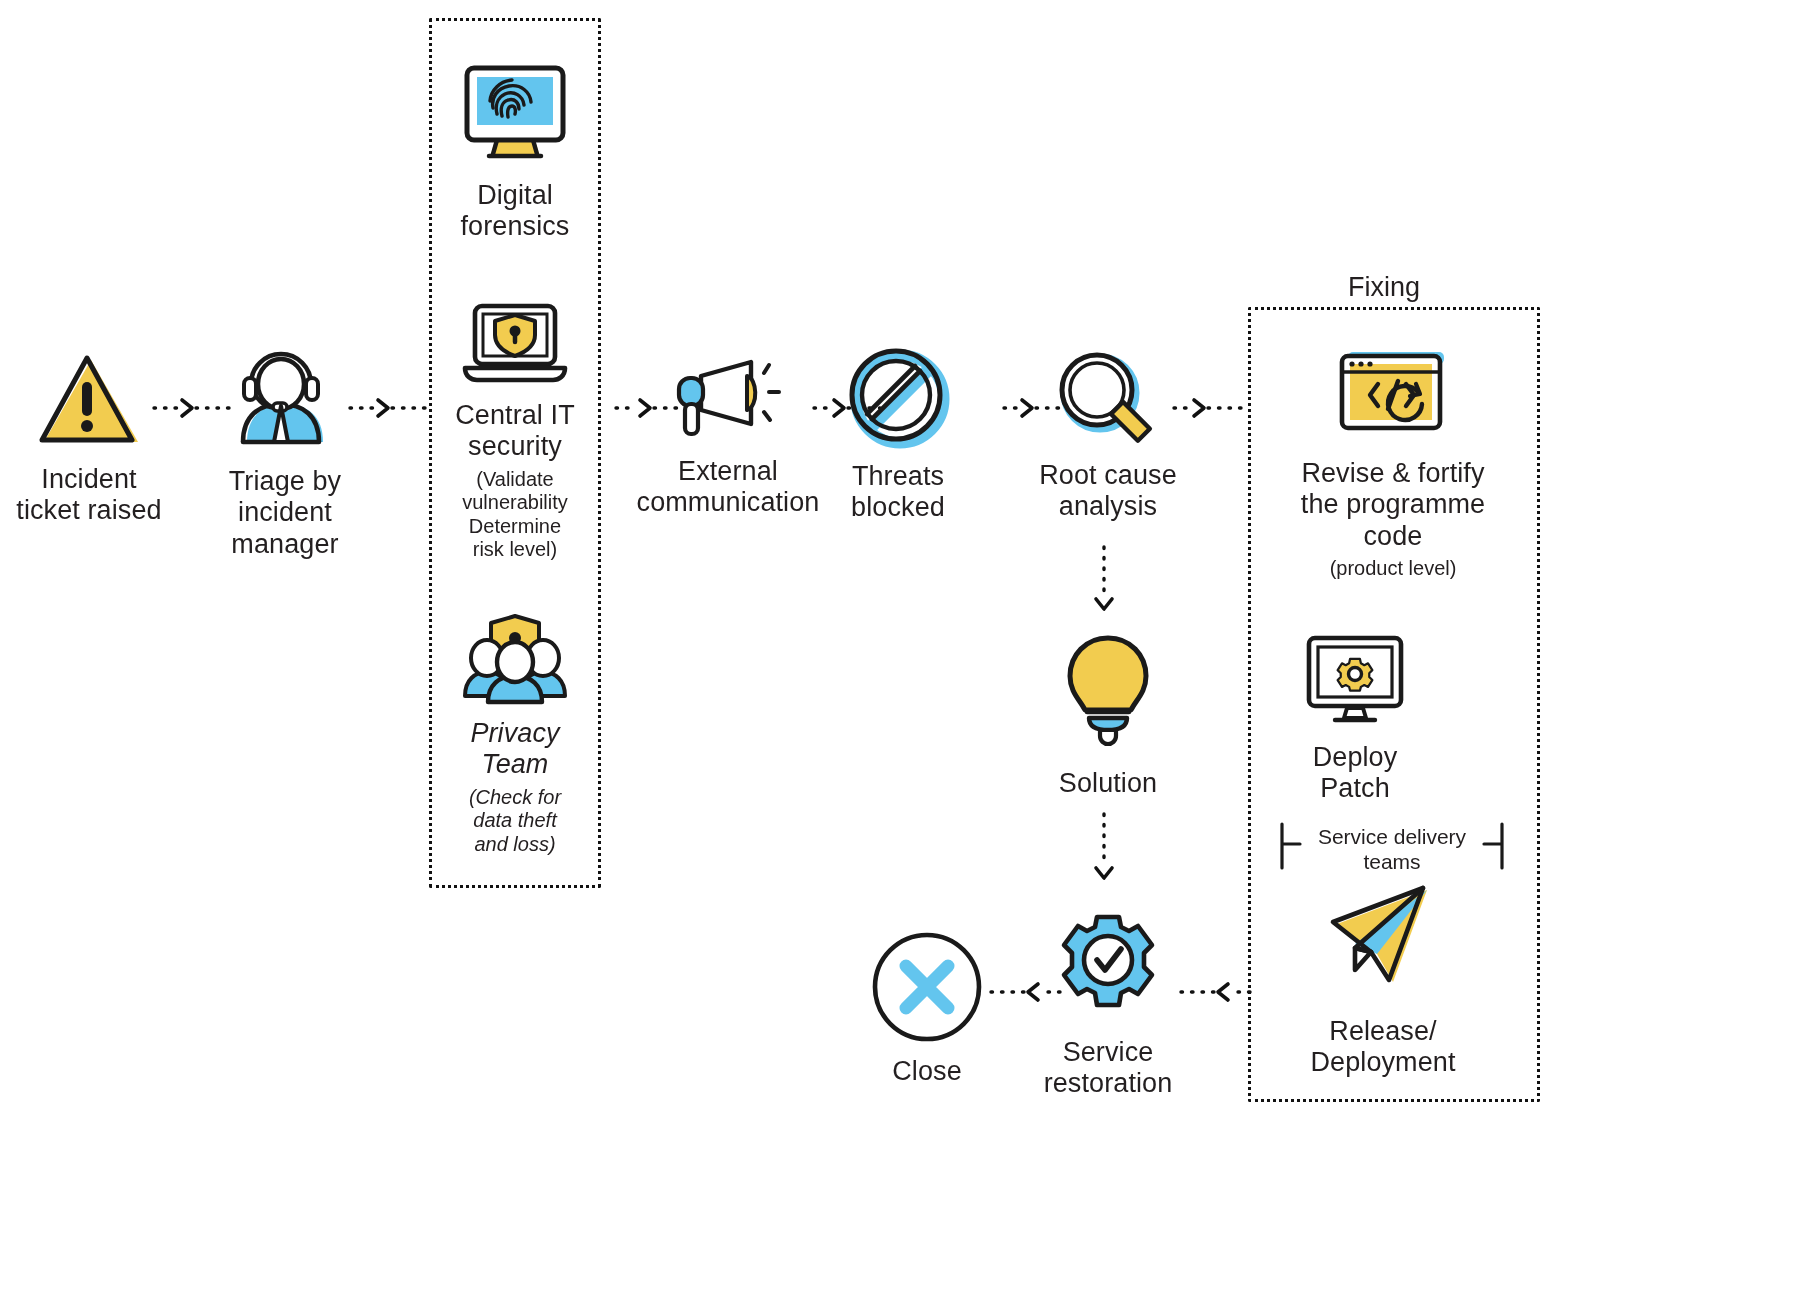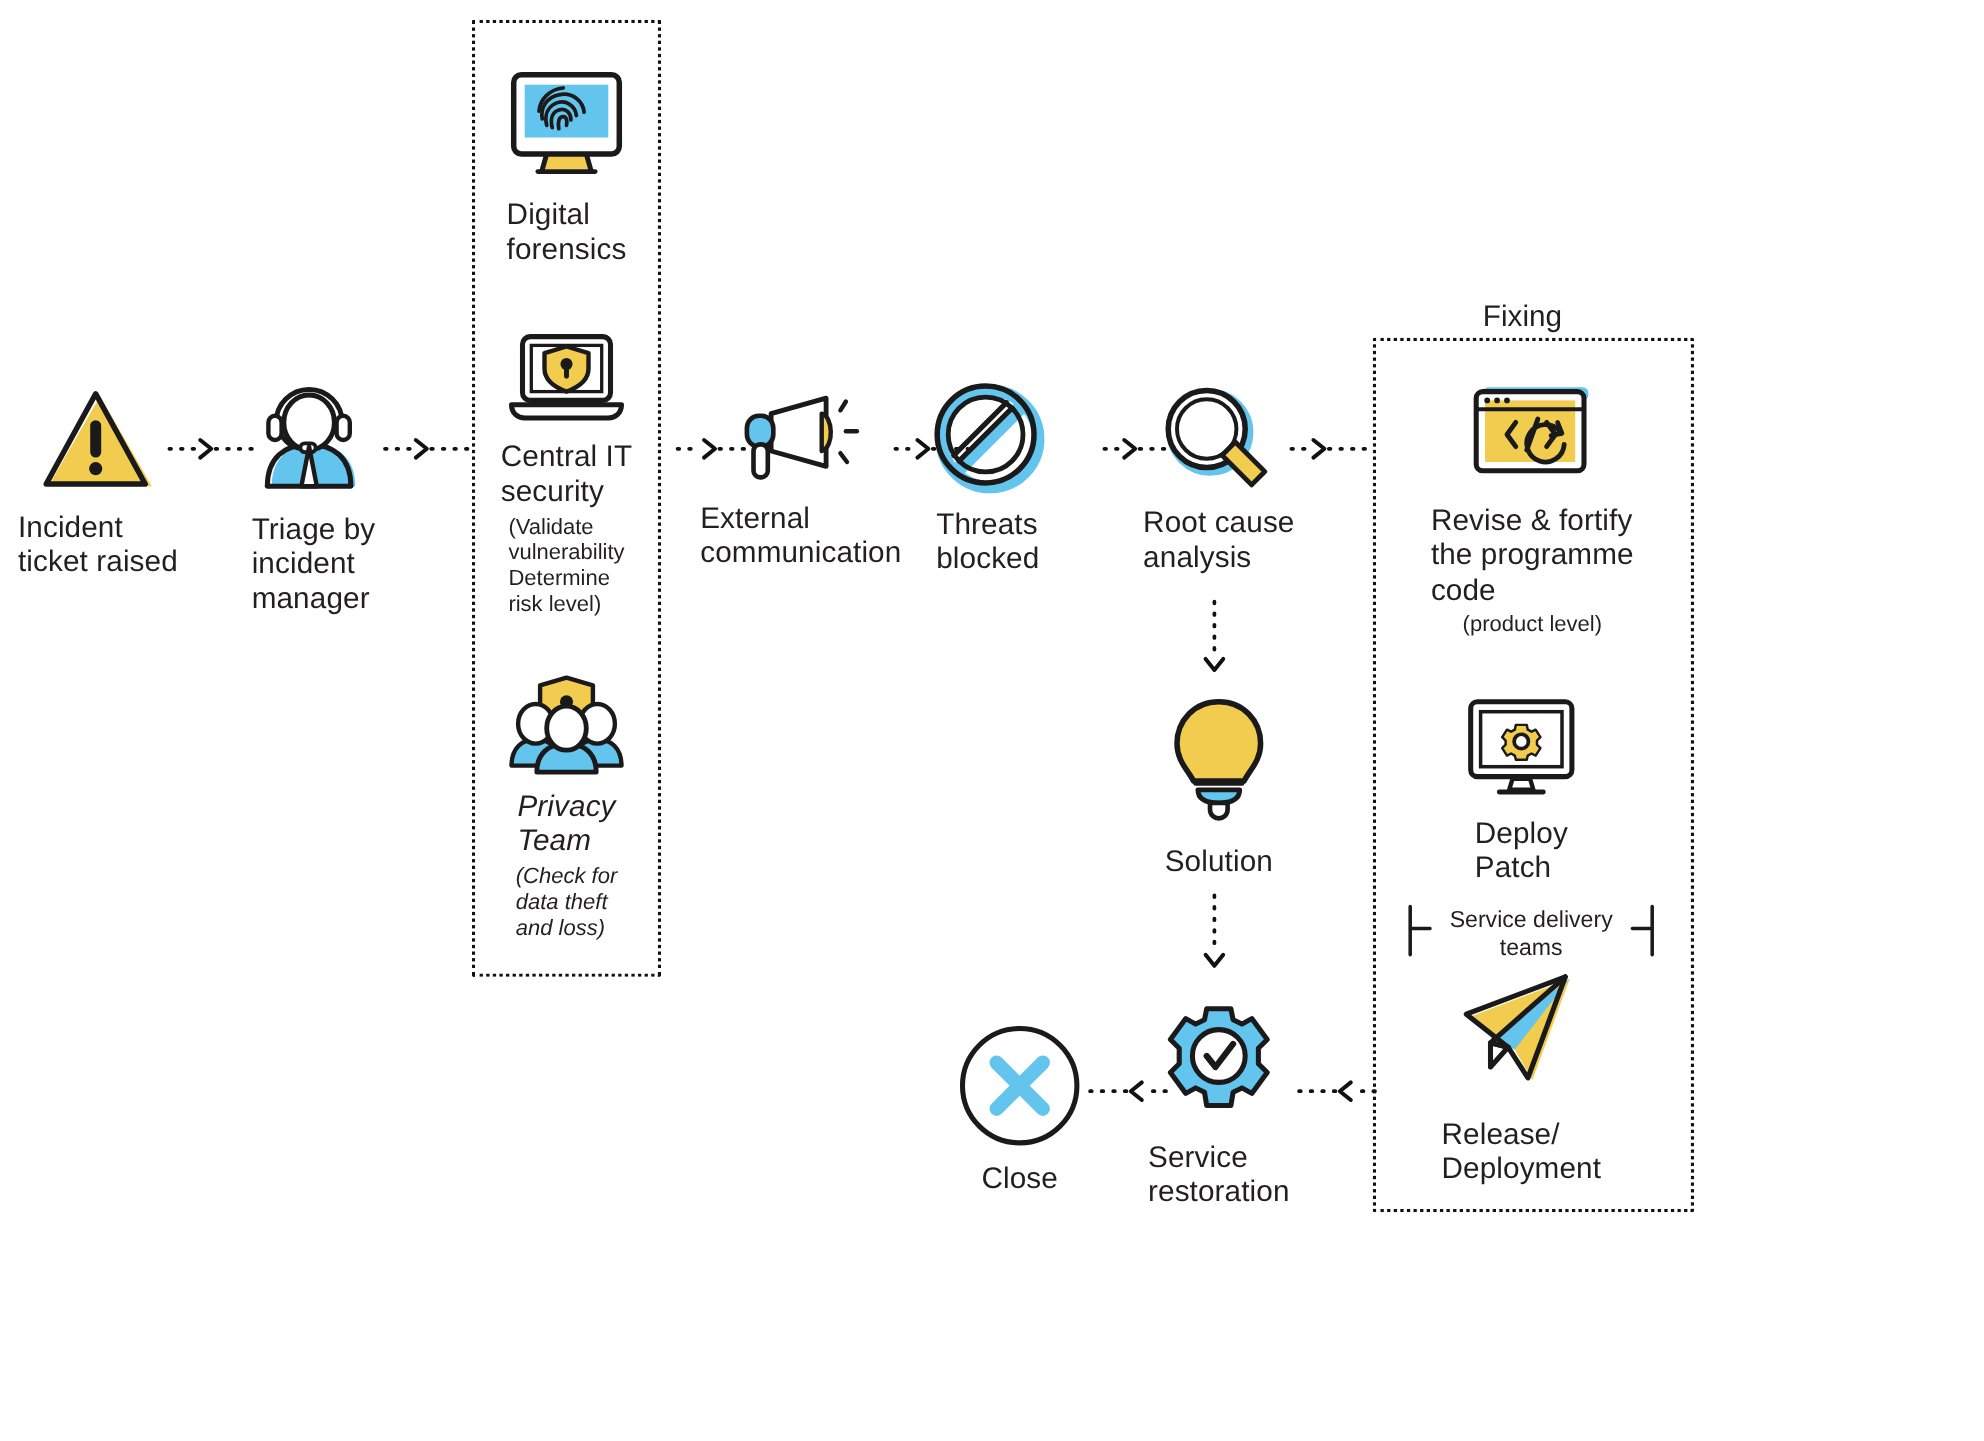--- a/index.html
+++ b/index.html
@@ -2,21 +2,21 @@
 <html><head>
 <meta charset="utf-8">
 <style>
   html,body{margin:0;padding:0;background:#fff;}
   body{
     width:1804px;height:1310px;position:relative;overflow:hidden;
     font-family:"Liberation Sans", sans-serif;
     color:#231f20;
   }
   .stage{position:absolute;inset:0;}
-  .node{position:absolute;display:flex;flex-direction:column;align-items:center;}
+  .node{position:absolute;display:flex;flex-direction:column;align-items:center;text-align:center;}
   .lbl{font-size:27px;line-height:1.16;color:#231f20;letter-spacing:.1px;margin-top:12px;white-space:pre-line;}
   .sub{font-size:20px;line-height:1.18;color:#231f20;margin-top:5px;white-space:pre-line;}
   .grp-title{position:absolute;font-size:27px;color:#231f20;}
   .dbox{position:absolute;border:3px dotted #111;border-radius:2px;box-sizing:border-box;}
   svg{display:block;overflow:visible;}
   .arrow{position:absolute;}
 </style>
 </head>
 <body>
 
@@ -253,21 +253,21 @@
       </g>
       <path d="M92 56 A17 17 0 1 1 88 44" fill="none" stroke="#1A1A1A" stroke-width="4.4" stroke-linecap="round"></path>
       <path d="M86 36 L90 46 L80 48" fill="none" stroke="#1A1A1A" stroke-width="4.2" stroke-linecap="round" stroke-linejoin="round"></path>
     </svg>
     <div class="lbl">Revise &amp; fortify
 the programme
 code</div>
     <div class="sub">(product level)</div>
   </div>
 
-  <div class="node" style="left:1292px;top:632px;width:182px;">
+  <div class="node" style="left:1264px;top:632px;width:182px;">
     <svg width="116" height="98" viewBox="0 0 116 98">
       <rect x="12" y="6" width="92" height="68" rx="6" fill="#fff" stroke="#1A1A1A" stroke-width="4.6"></rect>
       <rect x="21" y="15" width="74" height="50" fill="#fff" stroke="#1A1A1A" stroke-width="3.2"></rect>
       <g transform="translate(58,40)">
         <g fill="#F2CC4F" stroke="#1A1A1A" stroke-width="3.6" stroke-linejoin="round">
           <path d="M-8 -21 H8 L9.5 -14 L15 -11 L21 -14 L28 -3 L23 2 V8 L28 13 L21 24 L15 21 L9.5 24 L8 30 H-8 L-9.5 24 L-15 21 L-21 24 L-28 13 L-23 8 V2 L-28 -3 L-21 -14 L-15 -11 L-9.5 -14 Z" transform="scale(0.62)"></path>
         </g>
         <circle cx="0" cy="2" r="6.5" fill="#fff" stroke="#1A1A1A" stroke-width="3.4"></circle>
       </g>
       <path d="M50 76 L47 86 H69 L66 76 Z" fill="#fff" stroke="#1A1A1A" stroke-width="4" stroke-linejoin="round"></path>

